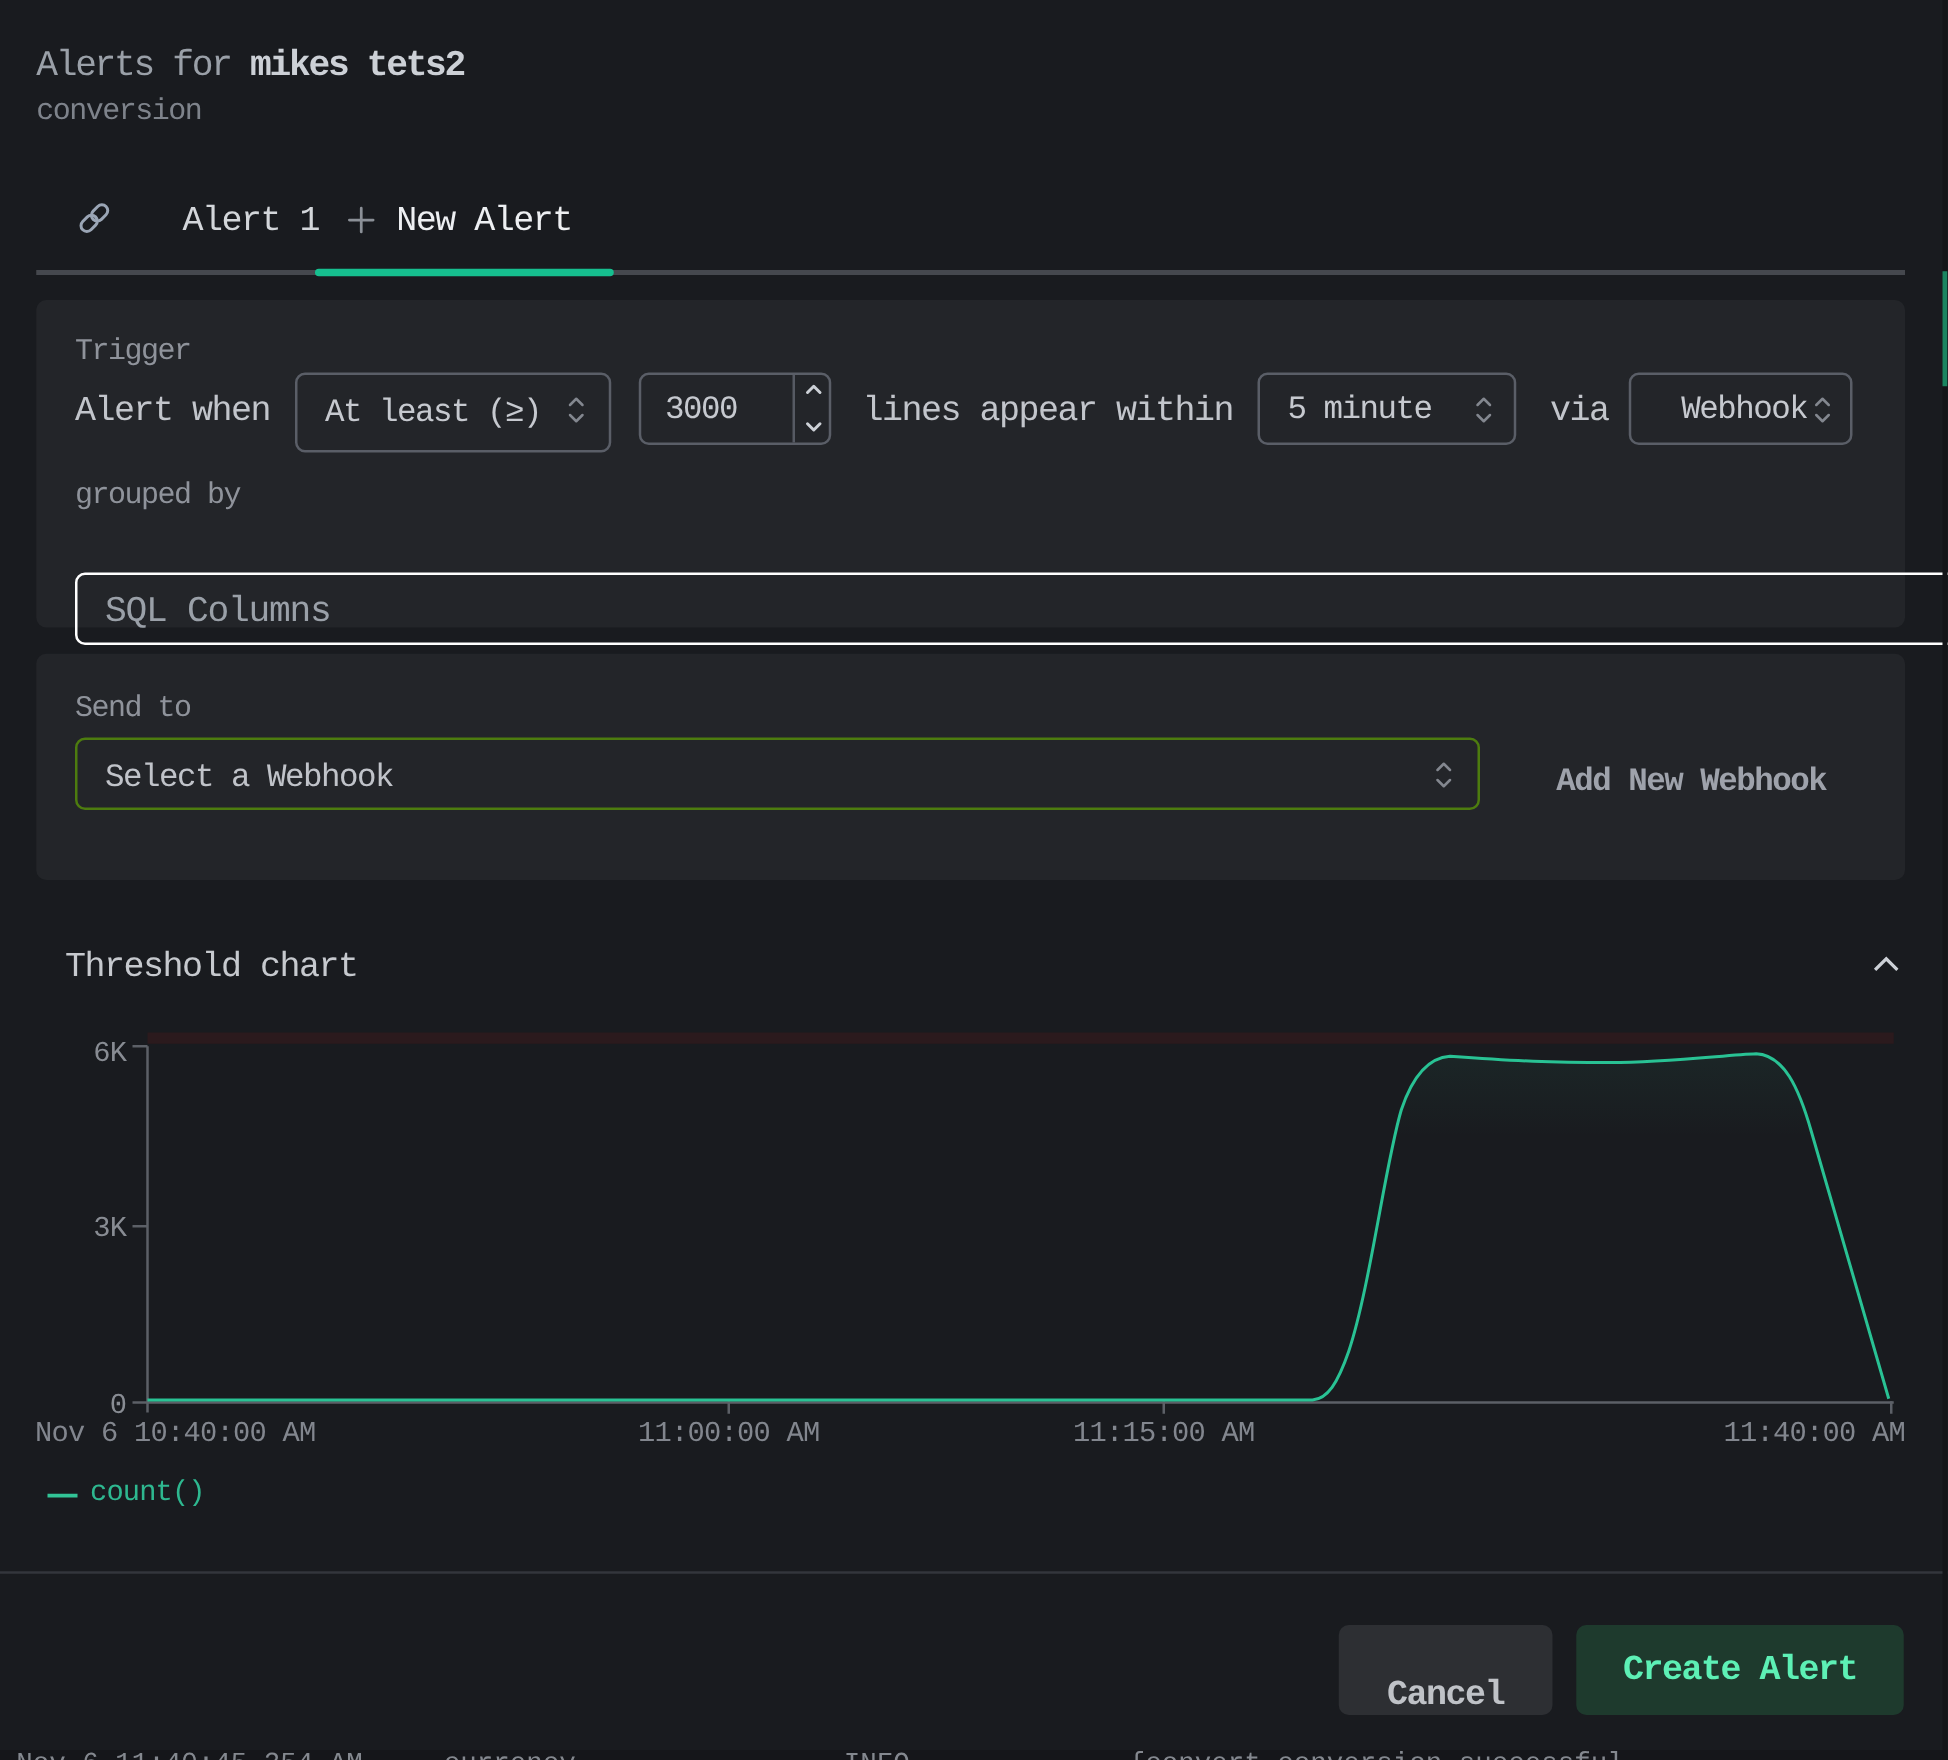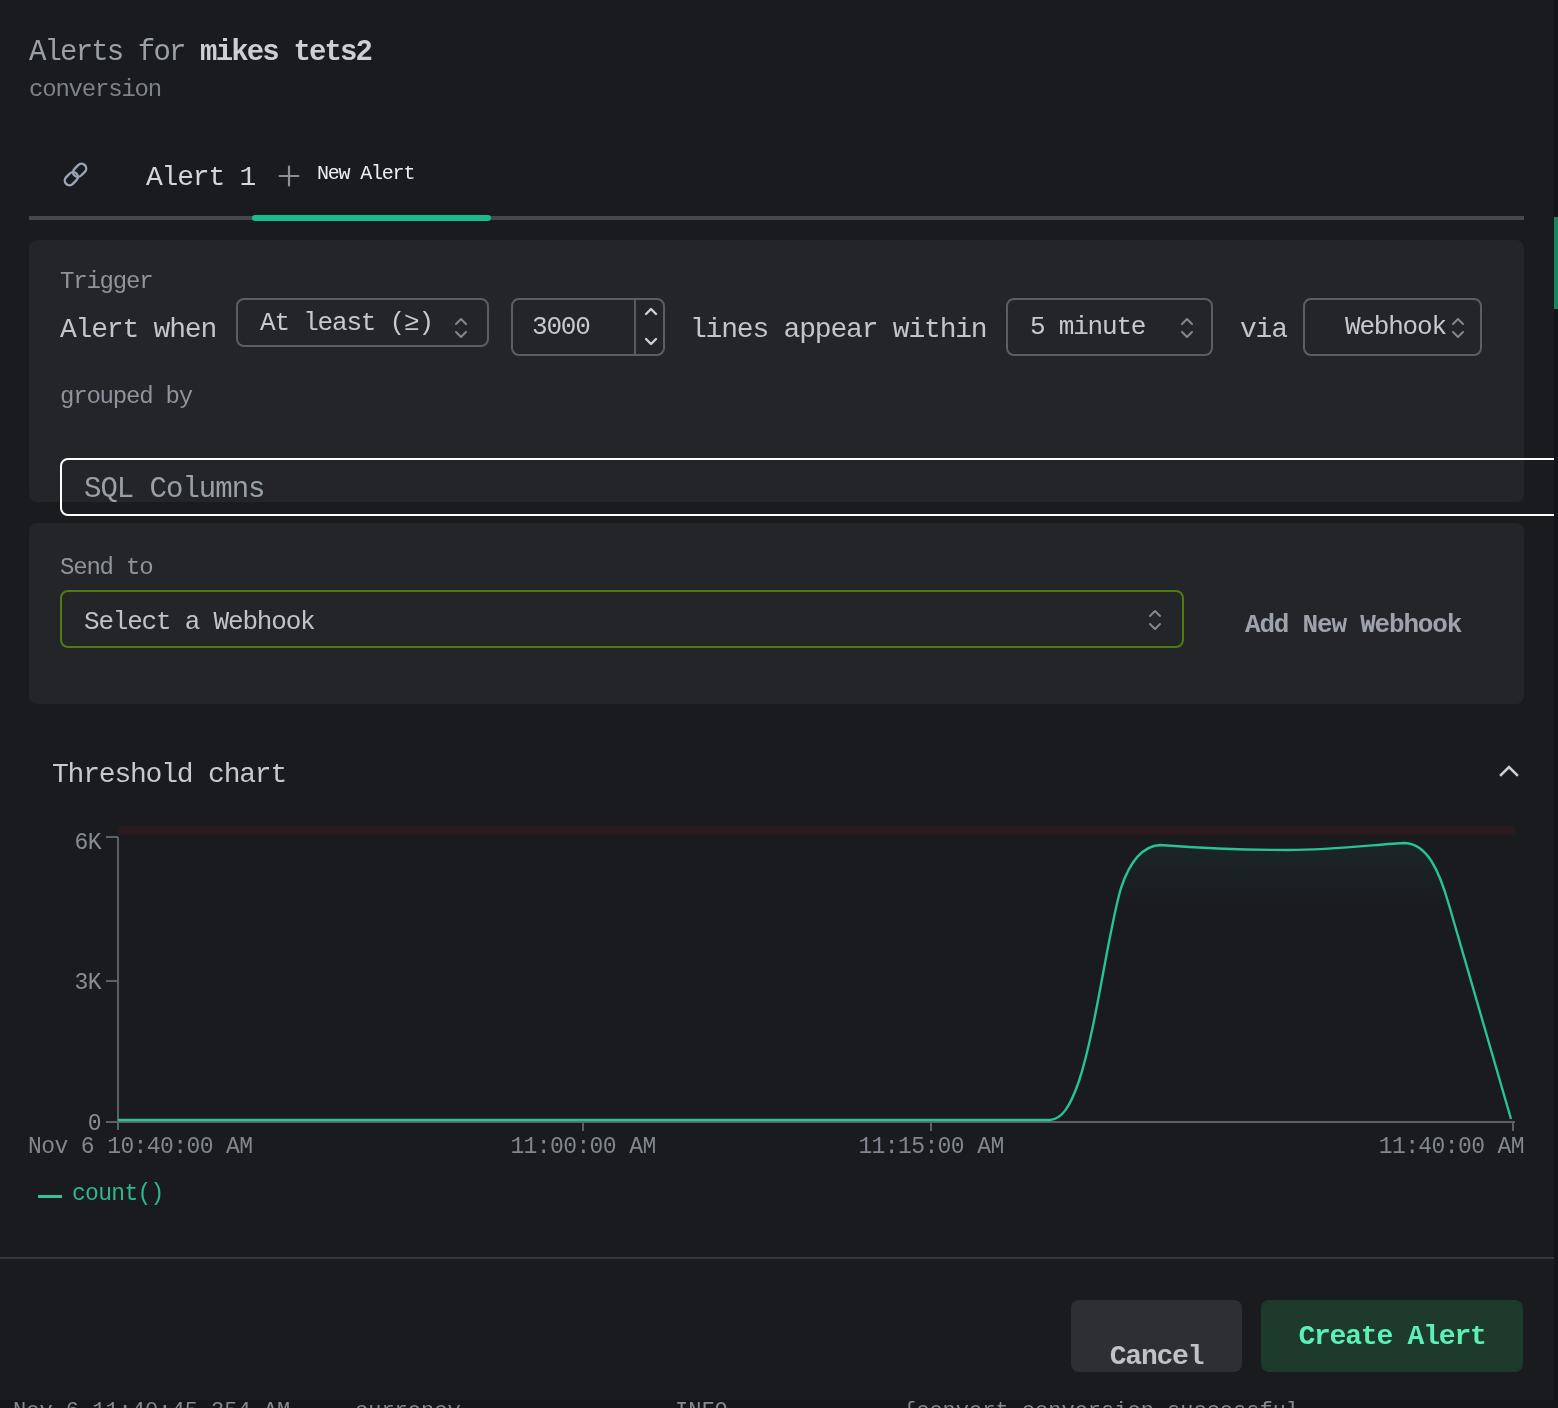--- a/index.html
+++ b/index.html
@@ -23,28 +23,28 @@
     <rect x="9" y="3.5" width="14" height="9" rx="4.5" transform="rotate(-45 16 8)"></rect>
     <rect x="1" y="11.5" width="14" height="9" rx="4.5" transform="rotate(-45 8 16)"></rect>
   </svg>
 </div>
 <div class="abs" style="left:113px; top:162px; font-size:28px; letter-spacing:-1.2px; color:#d3d6da;margin-left:33px;">Alert 1</div>
 <div class="abs" style="left:277px; top:164px; width:24px; height:24px;">
   <svg width="24" height="24" viewBox="0 0 24 24" fill="none" stroke="#8b9097" stroke-width="2.2" stroke-linecap="round">
     <path d="M12 2.5v19M2.5 12h19"></path>
   </svg>
 </div>
-<div class="abs" style="left:317px; top:162px; font-size:20px; letter-spacing:-1.2px; color:#edeff2;">New Alert</div>
+<div class="abs" style="left:317px; top:162px; font-size:28px; letter-spacing:-1.2px; color:#edeff2;">New Alert</div>
 <div class="abs" style="left:29px; top:216px; width:1495px; height:4px; background:#45484e;"></div>
 <div class="abs" style="left:252px; top:215px; width:239px; height:6px; background:#16bf8f; border-radius:3px;"></div>
 
 <div class="abs panel" style="left:29px; top:240px; width:1495px; height:262px;"></div>
 <div class="abs lbl" style="left:60px; top:268px;">Trigger</div>
 <div class="abs rowtext" style="left:60px; top:314px;">Alert when</div>
-<div class="abs ctl" style="left:236px; top:298px; width:253px; height:49px;">
+<div class="abs ctl" style="left:236px; top:298px; width:253px; height:64px;">
   <span class="ctltext" style="margin-left:22px;">At least (≥)</span>
   <svg class="abs" style="right:19px; top:16px;" width="14" height="24" viewBox="0 0 14 24" fill="none" stroke="#83878f" stroke-width="2" stroke-linecap="round" stroke-linejoin="round">
     <path d="M2 8l5-5 5 5M2 16l5 5 5-5"></path>
   </svg>
 </div>
 <div class="abs ctl" style="left:511px; top:298px; width:154px; height:58px;">
   <span class="ctltext" style="margin-left:19px;">3000</span>
   <div class="abs" style="left:121px; top:0; width:2px; height:54px; background:#565a63;"></div>
   <svg class="abs" style="left:131px; top:7px;" width="14" height="9" viewBox="0 0 14 9" fill="none" stroke="#ccd0d6" stroke-width="2.4" stroke-linecap="round" stroke-linejoin="round">
       <path d="M2 7l5-5 5 5"></path>

